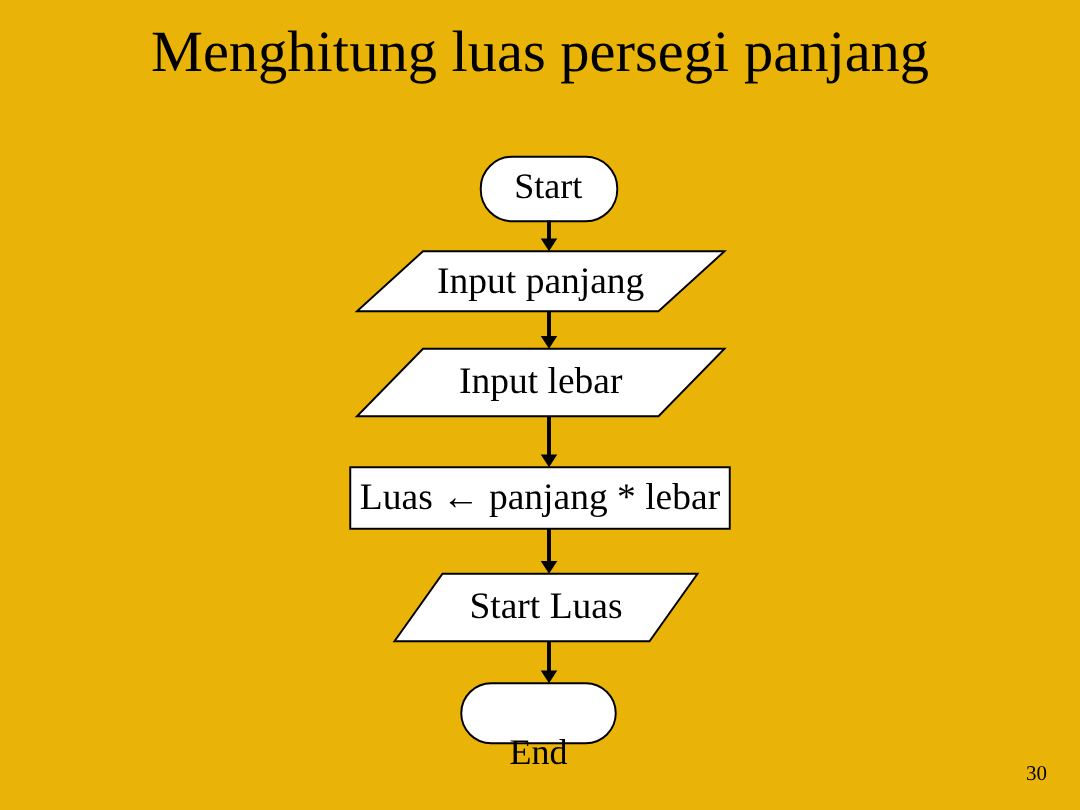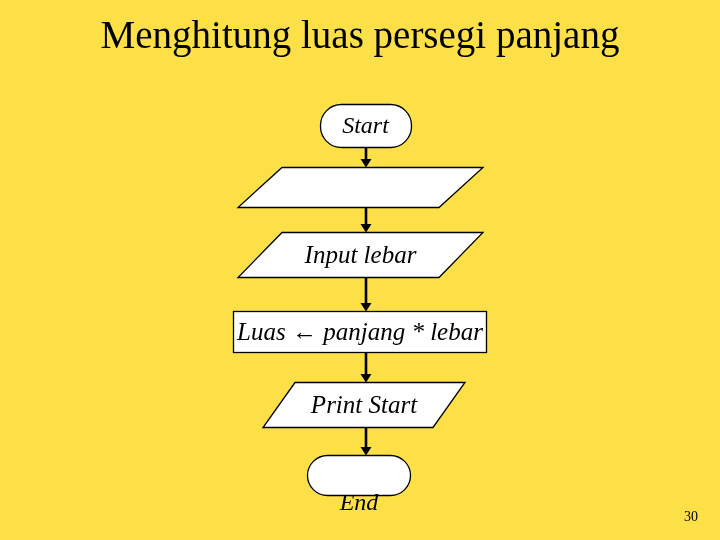--- a/index.html
+++ b/index.html
@@ -1,20 +1,20 @@
 <!DOCTYPE html>
 <html><head>
 <meta charset="utf-8">
 <style>
   html, body { margin: 0; padding: 0; background: #fff; }
   .slide {
     position: relative;
     width: 720px;
     height: 540px;
-    background: #fde047;
+    background: #eab308;
     overflow: hidden;
     font-family: "Liberation Serif", "DejaVu Serif", serif;
     color: #000;
   }
   .slide-title {
     position: absolute;
     top: 12px;
     left: 0;
     width: 720px;
     text-align: center;
@@ -30,21 +30,20 @@
     left: 0;
   }
   .shape-label {
     position: absolute;
     display: flex;
     align-items: center;
     justify-content: center;
     font-size: 25px;
     white-space: nowrap;
     pointer-events: none;
-    font-style: italic;
   }
   .terminator-label { font-size: 24px; }
   .page-number {
     position: absolute;
     top: 509px;
     right: 22px;
     font-size: 14px;
   }
 </style>
 </head>
@@ -89,24 +88,25 @@
     <g>
       <line x1="366" y1="427.5" x2="366" y2="448" stroke="#000000" stroke-width="2.6"></line>
       <polygon points="360.5,447 371.5,447 366,455.5" fill="#000000"></polygon>
     </g>
 
     <rect x="307.5" y="455.5" width="103" height="40" rx="20" ry="20" fill="#ffffff" stroke="#000000" stroke-width="1.3"></rect>
   </svg>
 
   <div class="shape-label terminator-label" style="left:320px; top:104px; width:91px; height:43px;">Start</div>
 
+  <div class="shape-label" style="left:238px; top:167px; width:245px; height:41px;">Input panjang</div>
 
   <div class="shape-label" style="left:238px; top:232px; width:245px; height:45px;">Input lebar</div>
 
   <div class="shape-label" style="left:233px; top:311px; width:254px; height:42px;">Luas ← panjang * lebar</div>
 
-  <div class="shape-label" style="left:263px; top:382px; width:202px; height:45px;">Print Start</div>
+  <div class="shape-label" style="left:263px; top:382px; width:202px; height:45px;">Start Luas</div>
 
   <div class="shape-label terminator-label" style="left:307px; top:482px; width:104px; height:40px;">End</div>
 
   <div class="page-number">30</div>
 
 </div>
 
 </body></html>

